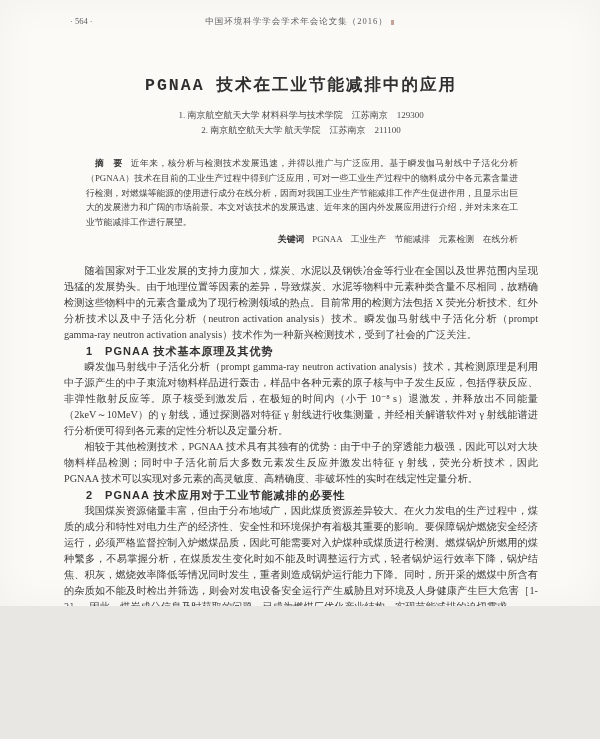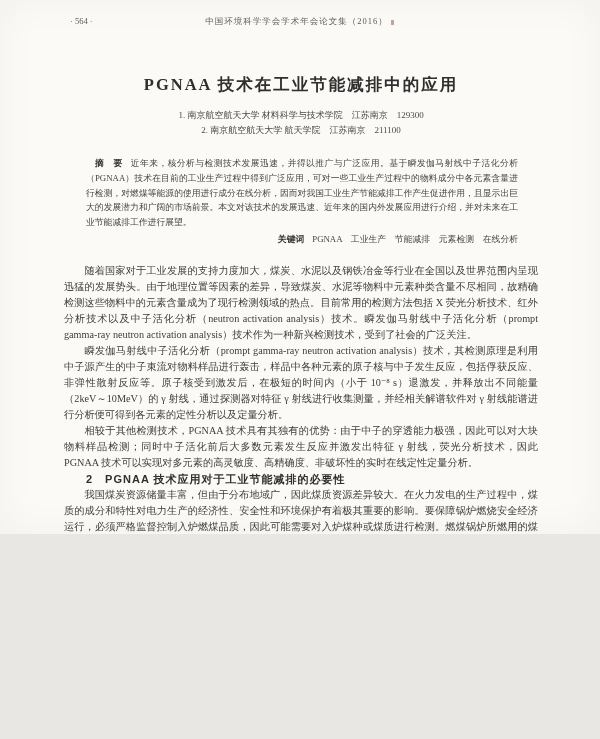--- a/index.html
+++ b/index.html
@@ -3,21 +3,21 @@
 <meta charset="utf-8">
 <style>
   html,body{margin:0;padding:0;}
   body{
     background:#e9e7e3;
     display:flex;justify-content:center;align-items:flex-start;
     font-family:"Liberation Serif","DejaVu Serif",serif;
   }
   .page{
     position:relative;
-    width:600px;height:534px;
+    width:600px;height:606px;
     background:#fbfaf7;
     box-sizing:border-box;
     padding:16px 62px 6px 64px;
     color:#3c3c3c;
     overflow:hidden;
     box-shadow:inset 0 0 40px rgba(0,0,0,0.04);
   }
   
   .header{
     position:relative;
@@ -29,21 +29,21 @@
   }
   .page-number{
     position:absolute;left:6px;top:0;
     letter-spacing:0;
   }
   .stamp{display:inline-block;width:3px;height:5px;background:#9a5b4a;opacity:.55;vertical-align:middle;margin:0 3px;}
   
   .title{
     margin:44px 0 12px 0;
     text-align:center;
-    font-family:Liberation Serif, serif;
+    font-family:Liberation Mono, monospace;
     font-weight:bold;
     font-size:16.5px;
     letter-spacing:2px;
     color:#2f2f2f;
   }
   .authors{
     margin-top:22px;
     text-align:center;
     font-size:10.5px;
     letter-spacing:2px;
@@ -122,20 +122,21 @@
     <span class="abstract-label">摘　要</span><span>近年来，核分析与检测技术发展迅速，并得以推广与广泛应用。基于瞬发伽马射线中子活化分析（PGNAA）技术在目前的工业生产过程中得到广泛应用，可对一些工业生产过程中的物料成分中各元素含量进行检测，对燃煤等能源的使用进行成分在线分析，因而对我国工业生产节能减排工作产生促进作用，且显示出巨大的发展潜力和广阔的市场前景。本文对该技术的发展迅速、近年来的国内外发展应用进行介绍，并对未来在工业节能减排工作进行展望。</span>
   </div>
 
   <div class="keywords-line">
     <span class="keywords-label">关键词</span><span>PGNAA　工业生产　节能减排　元素检测　在线分析</span>
   </div>
 
   <div class="body-text">
     <p>随着国家对于工业发展的支持力度加大，煤炭、水泥以及钢铁冶金等行业在全国以及世界范围内呈现迅猛的发展势头。由于地理位置等因素的差异，导致煤炭、水泥等物料中元素种类含量不尽相同，故精确检测这些物料中的元素含量成为了现行检测领域的热点。目前常用的检测方法包括 X 荧光分析技术、红外分析技术以及中子活化分析（neutron activation analysis）技术。瞬发伽马射线中子活化分析（prompt gamma-ray neutron activation analysis）技术作为一种新兴检测技术，受到了社会的广泛关注。</p>
 
+    <p class="section-heading">1　PGNAA 技术基本原理及其优势</p>
     <p>瞬发伽马射线中子活化分析（prompt gamma-ray neutron activation analysis）技术，其检测原理是利用中子源产生的中子束流对物料样品进行轰击，样品中各种元素的原子核与中子发生反应，包括俘获反应、非弹性散射反应等。原子核受到激发后，在极短的时间内（小于 10⁻⁸ s）退激发，并释放出不同能量（2keV～10MeV）的 γ 射线，通过探测器对特征 γ 射线进行收集测量，并经相关解谱软件对 γ 射线能谱进行分析便可得到各元素的定性分析以及定量分析。</p>
     <p>相较于其他检测技术，PGNAA 技术具有其独有的优势：由于中子的穿透能力极强，因此可以对大块物料样品检测；同时中子活化前后大多数元素发生反应并激发出特征 γ 射线，荧光分析技术，因此 PGNAA 技术可以实现对多元素的高灵敏度、高精确度、非破坏性的实时在线定性定量分析。</p>
 
     <p class="section-heading">2　PGNAA 技术应用对于工业节能减排的必要性</p>
     <p>我国煤炭资源储量丰富，但由于分布地域广，因此煤质资源差异较大。在火力发电的生产过程中，煤质的成分和特性对电力生产的经济性、安全性和环境保护有着极其重要的影响。要保障锅炉燃烧安全经济运行，必须严格监督控制入炉燃煤品质，因此可能需要对入炉煤种或煤质进行检测。燃煤锅炉所燃用的煤种繁多，不易掌握分析，在煤质发生变化时如不能及时调整运行方式，轻者锅炉运行效率下降，锅炉结焦、积灰，燃烧效率降低等情况同时发生，重者则造成锅炉运行能力下降。同时，所开采的燃煤中所含有的杂质如不能及时检出并筛选，则会对发电设备安全运行产生威胁且对环境及人身健康产生巨大危害［1-3］。因此，煤炭成分信息及时获取的问题，已成为燃煤厂优化产业结构、实现节能减排的迫切需求。</p>
   </div>
 
 </div>
 
 </body></html>

